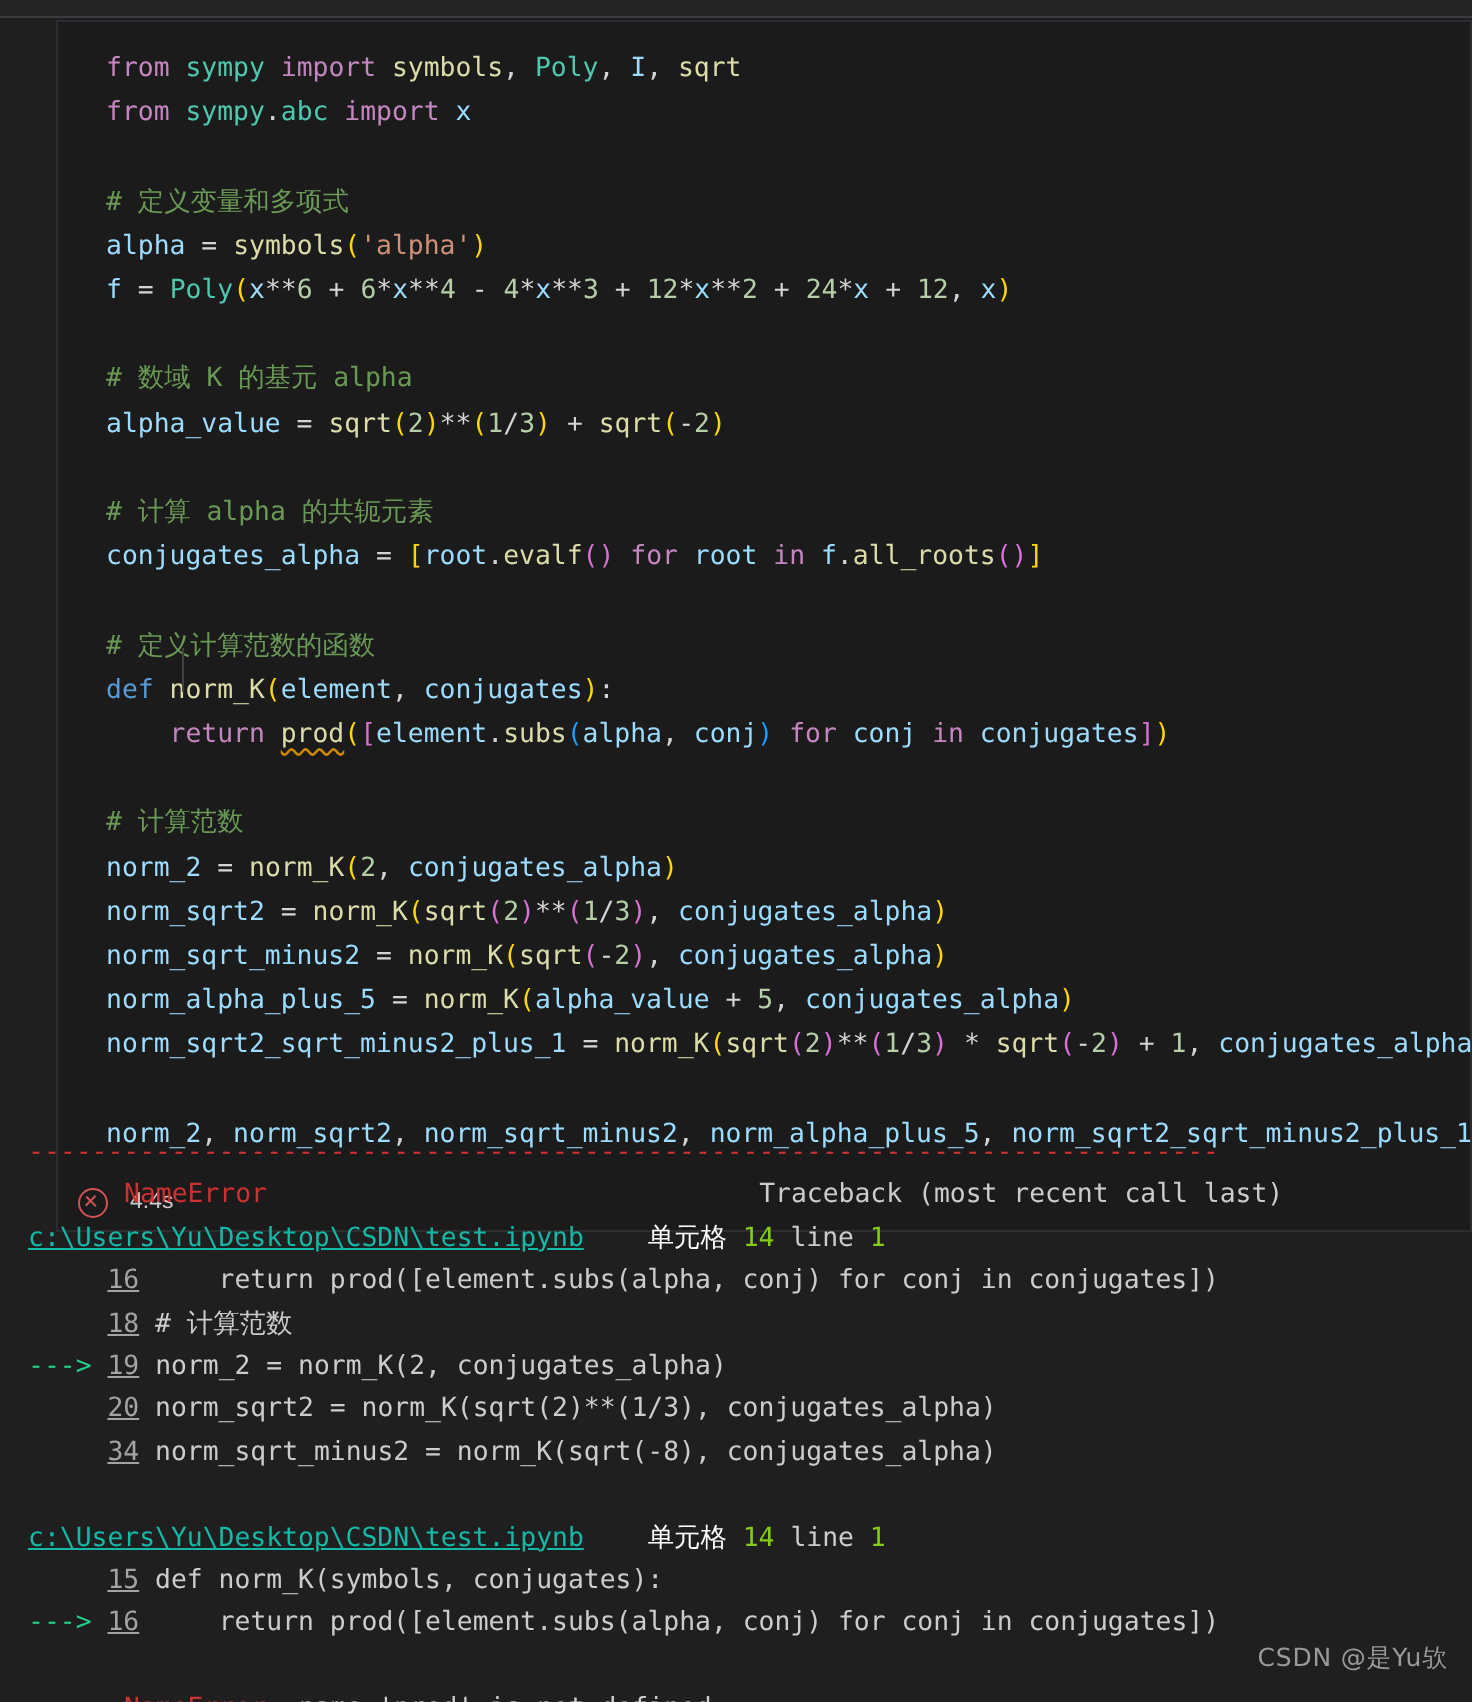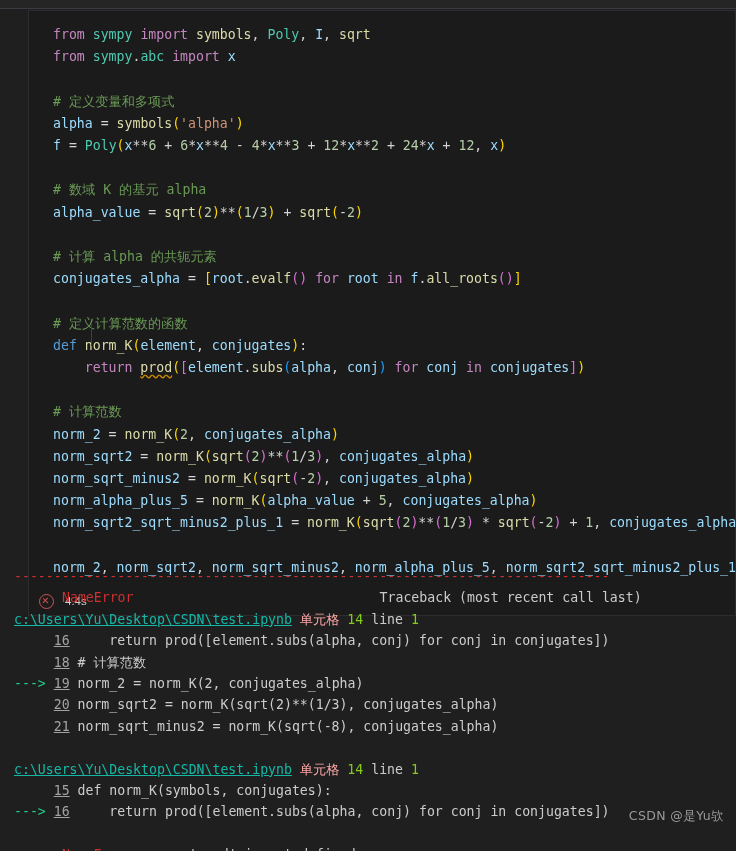--- a/index.html
+++ b/index.html
@@ -126,30 +126,30 @@
     line-height: 21.4px;
     white-space: pre;
     color: #cccccc;
   }
   .dash-rule {
     color: #cd3131;
     letter-spacing: 0px;
   }
   .errname   { color: #cd3131; padding-left: 48px; }
   .tb-path   { color: #14b8a6; text-decoration: underline; }
-  .tb-cellcn { color: #fca5a5; }
+  .tb-cellcn { color: #ffffff; margin-left: 24px; }
   .tb-num    { color: #84cc16; }
   .tb-plain  { color: #cccccc; }
   .tb-lineno { color: #a3a3a3; text-decoration: underline; }
   .tb-arrow  { color: #23d18b; }
   
   .watermark {
     position: absolute;
     right: 12px;
-    bottom: 26px;
+    bottom: 13px;
     font-family: "DejaVu Sans", sans-serif;
     font-size: 12.5px;
     color: #9a9a9a;
     letter-spacing: 0.4px;
   }
 </style>
 </head>
 <body>
 
 <div class="screen">
@@ -193,21 +193,21 @@
   </div>
 
   <div class="output">
     <pre class="tb"><span class="dash-rule">---------------------------------------------------------------------------</span>
 <span class="errname">NameError</span>                               <span class="tb-plain">Traceback (most recent call last)</span>
 <span class="tb-path">c:\Users\Yu\Desktop\CSDN\test.ipynb</span> <span class="tb-cellcn">单元格</span> <span class="tb-num">14</span> <span class="tb-plain">line</span> <span class="tb-num">1</span>
      <span class="tb-lineno">16</span> <span class="tb-plain">    return prod([element.subs(alpha, conj) for conj in conjugates])</span>
      <span class="tb-lineno">18</span> <span class="tb-plain"># 计算范数</span>
 <span class="tb-arrow">---&gt;</span> <span class="tb-lineno">19</span> <span class="tb-plain">norm_2 = norm_K(2, conjugates_alpha)</span>
      <span class="tb-lineno">20</span> <span class="tb-plain">norm_sqrt2 = norm_K(sqrt(2)**(1/3), conjugates_alpha)</span>
-     <span class="tb-lineno">21</span> <span class="tb-plain">norm_sqrt_minus2 = norm_K(sqrt(-8), conjugates_alpha)</span>
+     <span class="tb-lineno">34</span> <span class="tb-plain">norm_sqrt_minus2 = norm_K(sqrt(-8), conjugates_alpha)</span>
 
 <span class="tb-path">c:\Users\Yu\Desktop\CSDN\test.ipynb</span> <span class="tb-cellcn">单元格</span> <span class="tb-num">14</span> <span class="tb-plain">line</span> <span class="tb-num">1</span>
      <span class="tb-lineno">15</span> <span class="tb-plain">def norm_K(symbols, conjugates):</span>
 <span class="tb-arrow">---&gt;</span> <span class="tb-lineno">16</span> <span class="tb-plain">    return prod([element.subs(alpha, conj) for conj in conjugates])</span>
 
 <span class="errname">NameError</span><span class="tb-plain">: name 'prod' is not defined</span></pre>
   </div>
 
   <div class="watermark">CSDN @是Yu欤</div>
 

